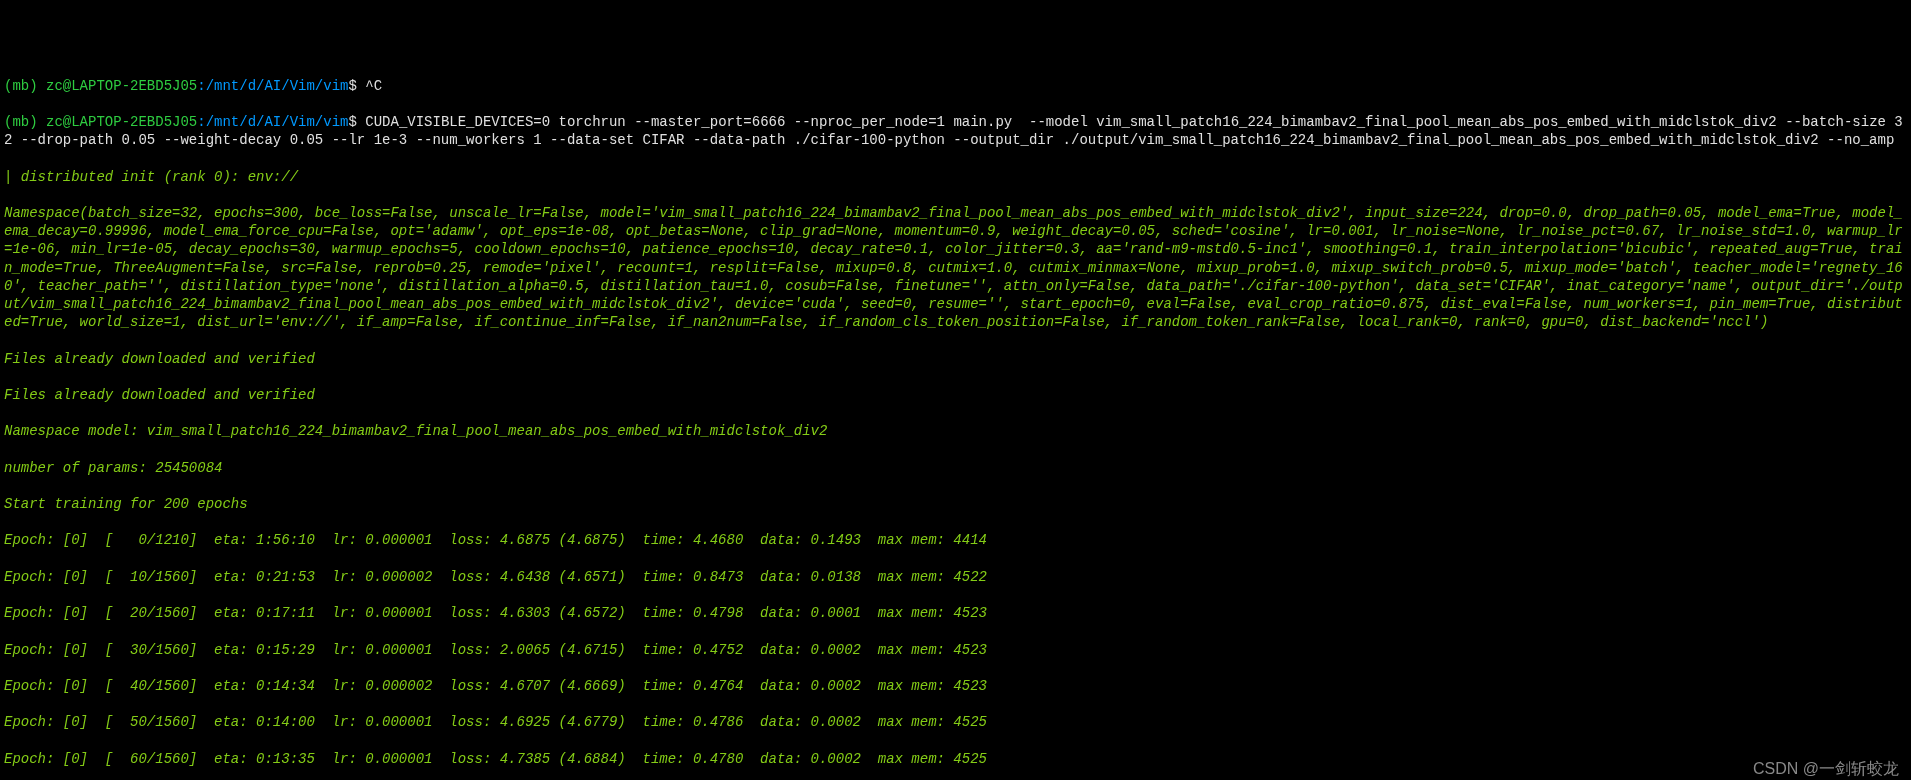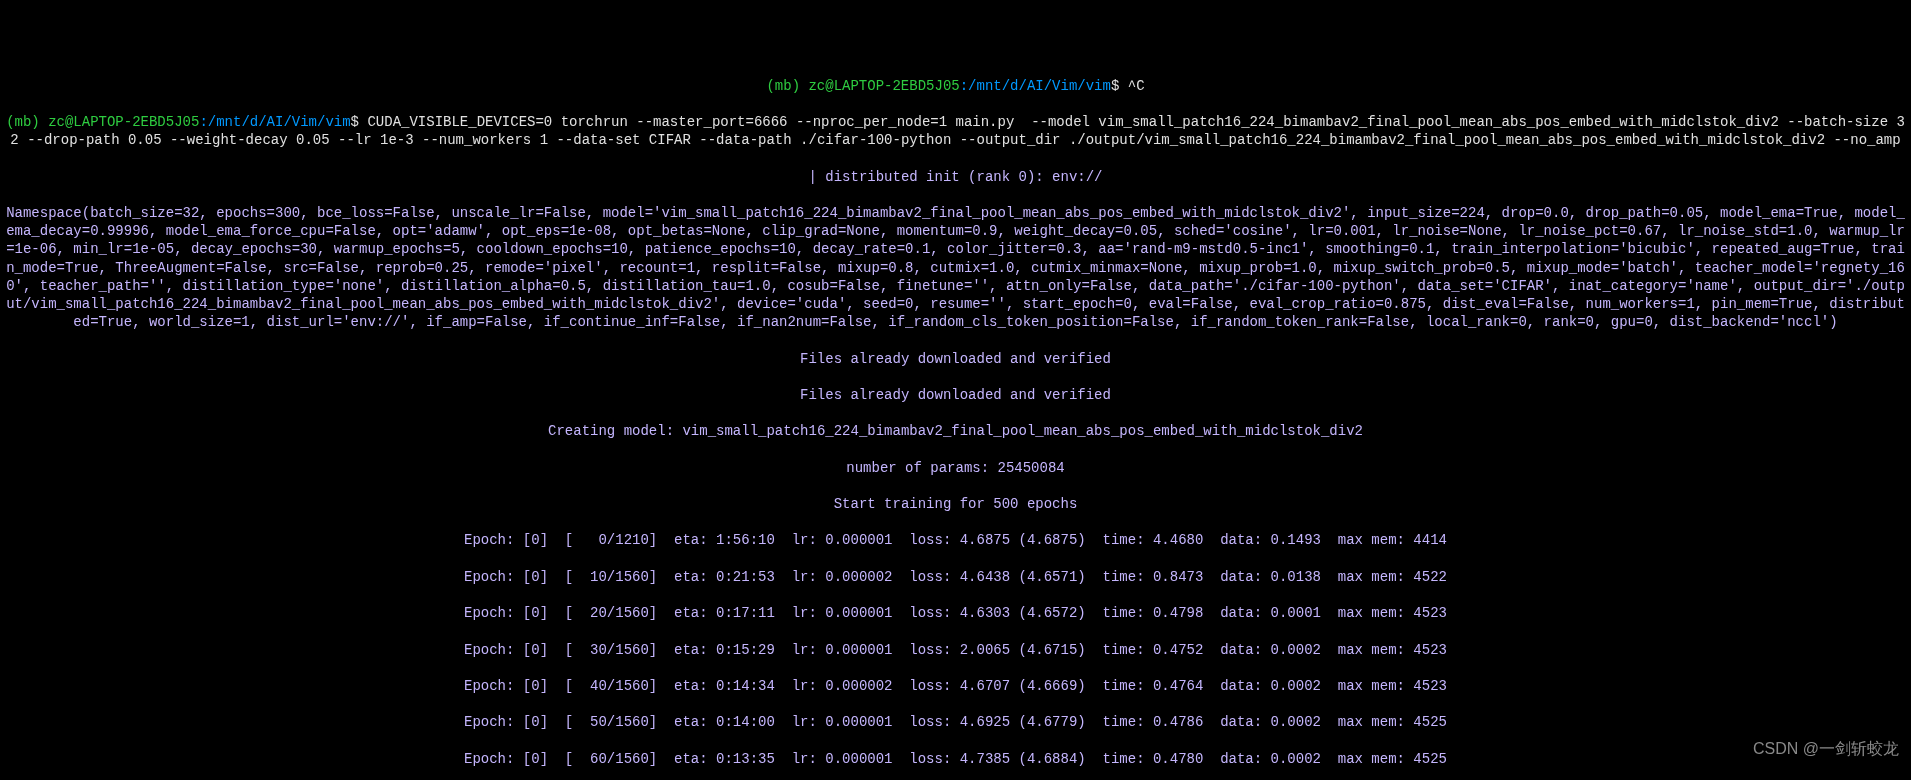--- a/index.html
+++ b/index.html
@@ -14,45 +14,45 @@
       overflow: hidden;
       position: relative;
       width: 1911px;
       height: 780px;
     }
     .prompt-env { color: #2ecc40; }
     .prompt-user { color: #2ecc40; }
     .prompt-path { color: #0099ff; }
     .prompt-dollar { color: #e0e0e0; }
     .cmd { color: #e0e0e0; }
-    .output { color: #c4b5fd; }
-    .line { display: block; white-space: pre-wrap; word-break: break-all; text-align: center; }
+    .output { color: #84cc16; font-style: italic; }
+    .line { display: block; white-space: pre-wrap; word-break: break-all; }
     .watermark {
       position: absolute;
-      bottom: 20px;
+      bottom: 0;
       right: 12px;
       color: #888;
       font-size: 16px;
       font-family: sans-serif;
     }
   </style>
 </head>
 <body>
 
 
 
 <span class="line"><span class="prompt-env">(mb)</span> <span class="prompt-user">zc@LAPTOP-2EBD5J05</span><span class="prompt-path">:/mnt/d/AI/Vim/vim</span><span class="prompt-dollar">$</span> <span class="cmd">^C</span></span>
 <span class="line"><span class="prompt-env">(mb)</span> <span class="prompt-user">zc@LAPTOP-2EBD5J05</span><span class="prompt-path">:/mnt/d/AI/Vim/vim</span><span class="prompt-dollar">$</span> <span class="cmd">CUDA_VISIBLE_DEVICES=0 torchrun --master_port=6666 --nproc_per_node=1 main.py  --model vim_small_patch16_224_bimambav2_final_pool_mean_abs_pos_embed_with_midclstok_div2 --batch-size 32 --drop-path 0.05 --weight-decay 0.05 --lr 1e-3 --num_workers 1 --data-set CIFAR --data-path ./cifar-100-python --output_dir ./output/vim_small_patch16_224_bimambav2_final_pool_mean_abs_pos_embed_with_midclstok_div2 --no_amp</span></span>
 <span class="line output">| distributed init (rank 0): env://</span>
 <span class="line output">Namespace(batch_size=32, epochs=300, bce_loss=False, unscale_lr=False, model='vim_small_patch16_224_bimambav2_final_pool_mean_abs_pos_embed_with_midclstok_div2', input_size=224, drop=0.0, drop_path=0.05, model_ema=True, model_ema_decay=0.99996, model_ema_force_cpu=False, opt='adamw', opt_eps=1e-08, opt_betas=None, clip_grad=None, momentum=0.9, weight_decay=0.05, sched='cosine', lr=0.001, lr_noise=None, lr_noise_pct=0.67, lr_noise_std=1.0, warmup_lr=1e-06, min_lr=1e-05, decay_epochs=30, warmup_epochs=5, cooldown_epochs=10, patience_epochs=10, decay_rate=0.1, color_jitter=0.3, aa='rand-m9-mstd0.5-inc1', smoothing=0.1, train_interpolation='bicubic', repeated_aug=True, train_mode=True, ThreeAugment=False, src=False, reprob=0.25, remode='pixel', recount=1, resplit=False, mixup=0.8, cutmix=1.0, cutmix_minmax=None, mixup_prob=1.0, mixup_switch_prob=0.5, mixup_mode='batch', teacher_model='regnety_160', teacher_path='', distillation_type='none', distillation_alpha=0.5, distillation_tau=1.0, cosub=False, finetune='', attn_only=False, data_path='./cifar-100-python', data_set='CIFAR', inat_category='name', output_dir='./output/vim_small_patch16_224_bimambav2_final_pool_mean_abs_pos_embed_with_midclstok_div2', device='cuda', seed=0, resume='', start_epoch=0, eval=False, eval_crop_ratio=0.875, dist_eval=False, num_workers=1, pin_mem=True, distributed=True, world_size=1, dist_url='env://', if_amp=False, if_continue_inf=False, if_nan2num=False, if_random_cls_token_position=False, if_random_token_rank=False, local_rank=0, rank=0, gpu=0, dist_backend='nccl')</span>
 <span class="line output">Files already downloaded and verified</span>
 <span class="line output">Files already downloaded and verified</span>
-<span class="line output">Creating model: vim_small_patch16_224_bimambav2_final_pool_mean_abs_pos_embed_with_midclstok_div2</span>
+<span class="line output">Namespace model: vim_small_patch16_224_bimambav2_final_pool_mean_abs_pos_embed_with_midclstok_div2</span>
 <span class="line output">number of params: 25450084</span>
-<span class="line output">Start training for 500 epochs</span>
+<span class="line output">Start training for 200 epochs</span>
 <span class="line output">Epoch: [0]  [   0/1210]  eta: 1:56:10  lr: 0.000001  loss: 4.6875 (4.6875)  time: 4.4680  data: 0.1493  max mem: 4414</span>
 <span class="line output">Epoch: [0]  [  10/1560]  eta: 0:21:53  lr: 0.000002  loss: 4.6438 (4.6571)  time: 0.8473  data: 0.0138  max mem: 4522</span>
 <span class="line output">Epoch: [0]  [  20/1560]  eta: 0:17:11  lr: 0.000001  loss: 4.6303 (4.6572)  time: 0.4798  data: 0.0001  max mem: 4523</span>
 <span class="line output">Epoch: [0]  [  30/1560]  eta: 0:15:29  lr: 0.000001  loss: 2.0065 (4.6715)  time: 0.4752  data: 0.0002  max mem: 4523</span>
 <span class="line output">Epoch: [0]  [  40/1560]  eta: 0:14:34  lr: 0.000002  loss: 4.6707 (4.6669)  time: 0.4764  data: 0.0002  max mem: 4523</span>
 <span class="line output">Epoch: [0]  [  50/1560]  eta: 0:14:00  lr: 0.000001  loss: 4.6925 (4.6779)  time: 0.4786  data: 0.0002  max mem: 4525</span>
 <span class="line output">Epoch: [0]  [  60/1560]  eta: 0:13:35  lr: 0.000001  loss: 4.7385 (4.6884)  time: 0.4780  data: 0.0002  max mem: 4525</span>
 
 
 

